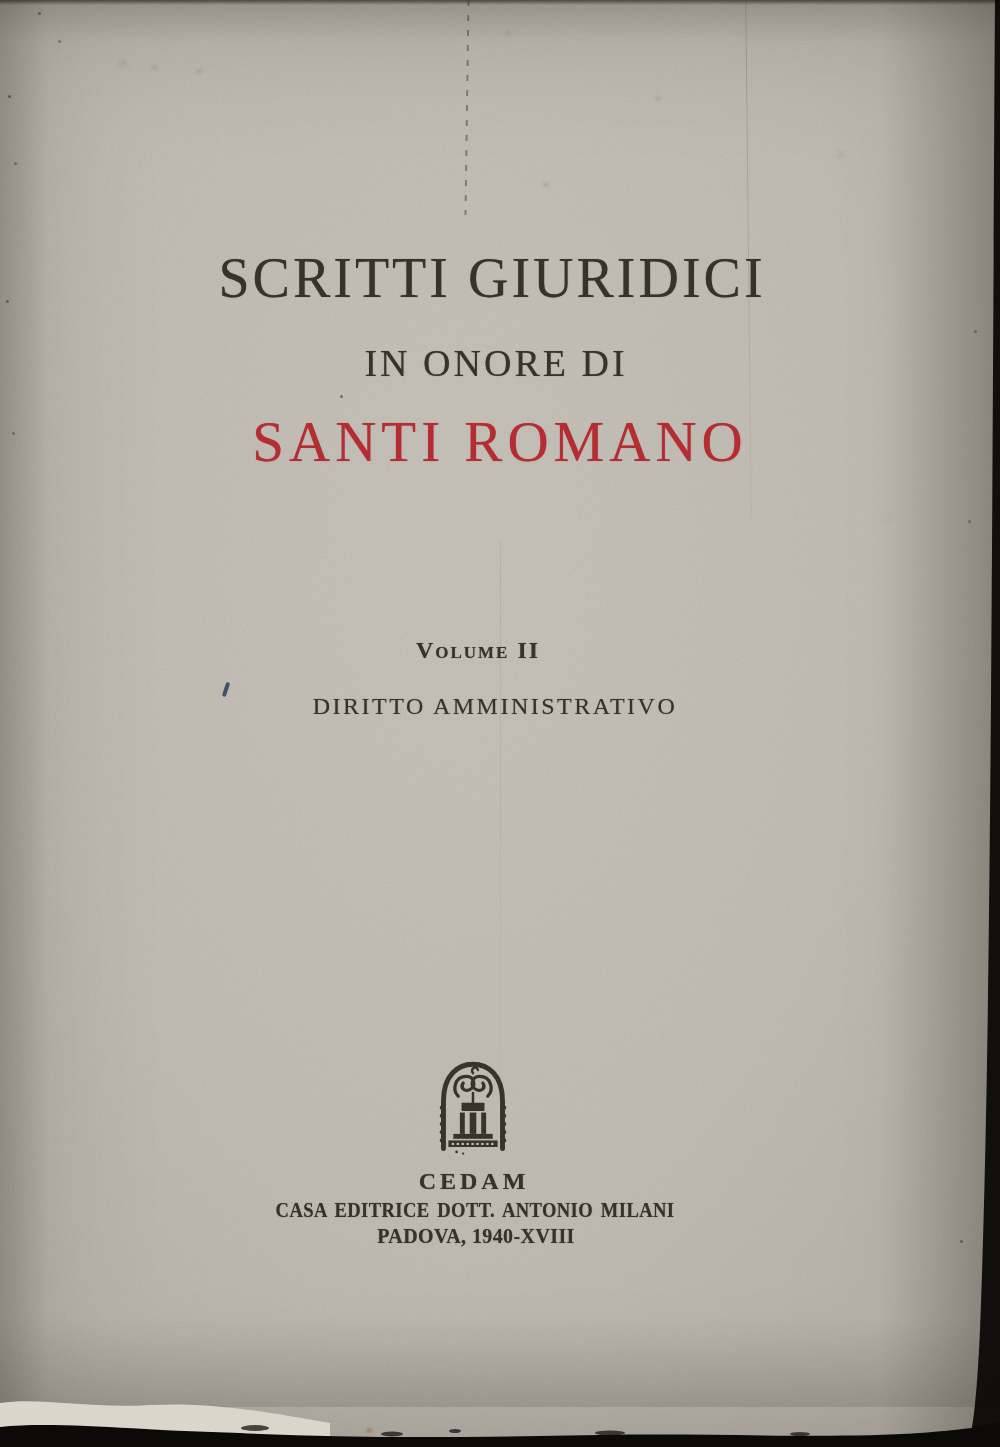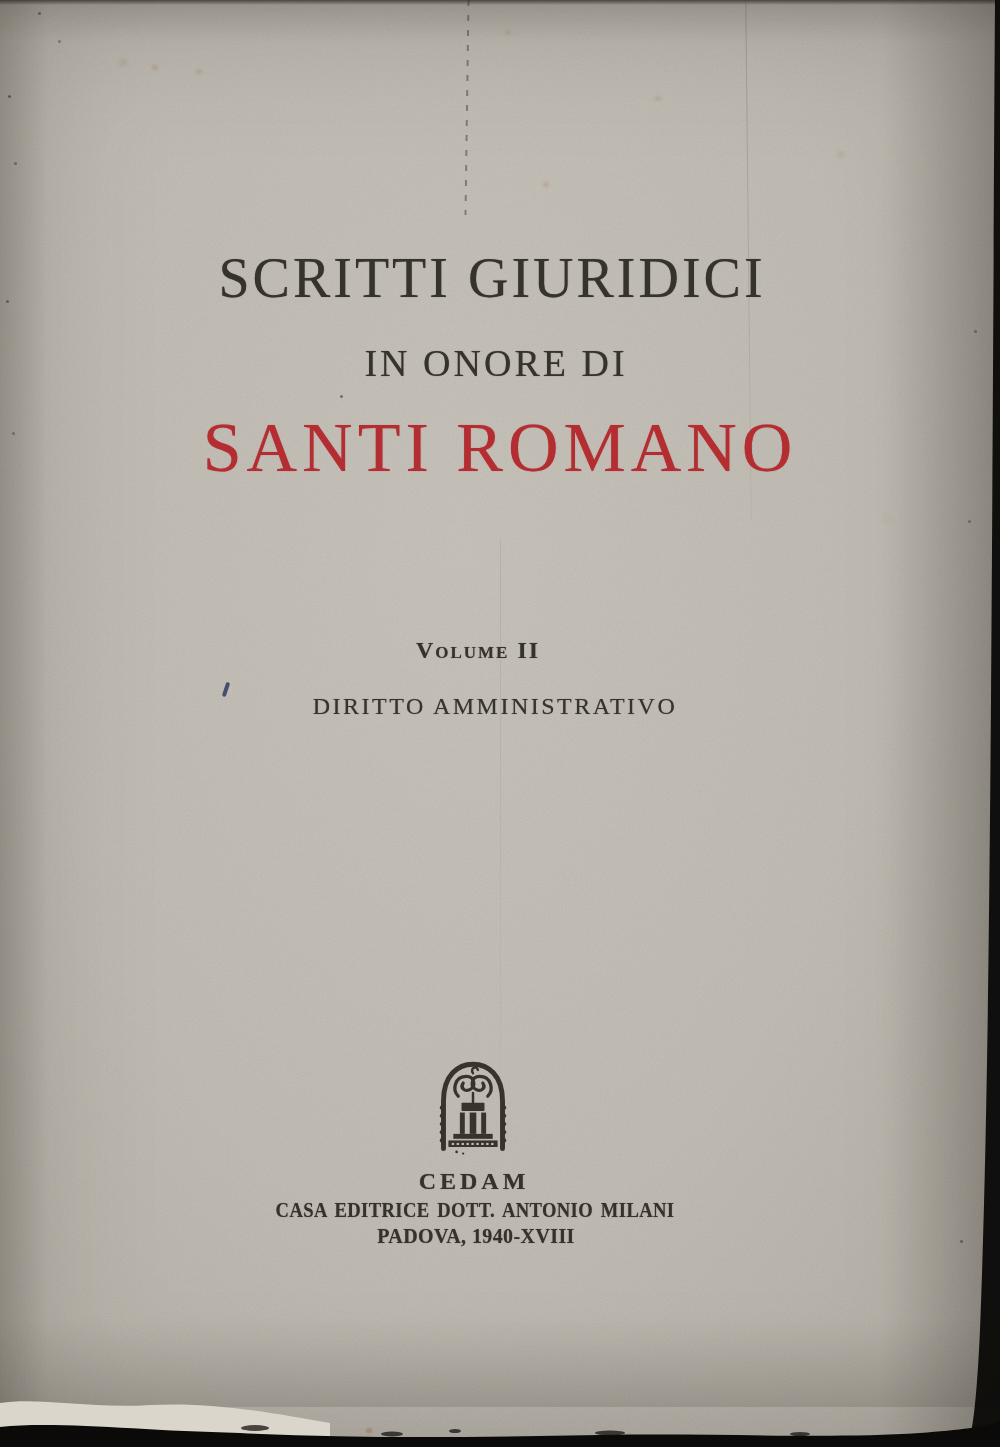--- a/index.html
+++ b/index.html
@@ -40,21 +40,21 @@
        505px 30px 3px rgba(152,102,52,.18), 884px 516px 6px rgba(140,120,90,.18),
        366px 1428px 2px rgba(152,102,52,.45), 310px 1424px 2px rgba(152,102,52,.35);}
   .pen-mark{position:absolute;left:224px;top:682px;width:4px;height:15px;border-radius:2px;
      background:#2e3c63;opacity:.85;transform:rotate(18deg);}
 
   .line{position:absolute;left:0;right:0;text-align:center;line-height:1;color:#2c2822;
      white-space:nowrap;}
   .t-ink{opacity:.93;text-shadow:0 0 1px rgba(44,40,34,.55);}
   .title1{top:250px;font-size:56px;letter-spacing:3px;transform:translateX(-8px);}
   .title2{top:344px;font-size:38px;letter-spacing:3px;transform:translateX(-4px);}
-  .honoree{top:413px;font-size:70px;letter-spacing:5px;color:#b3262b;opacity:.95;
+  .honoree{top:413px;font-size:57px;letter-spacing:5px;color:#b3262b;opacity:.95;
      text-shadow:0 0 1px rgba(179,38,43,.6);}
   .volume{top:638px;font-size:24px;font-weight:700;font-variant:small-caps;letter-spacing:2px;
      transform:translateX(-22px);}
   .subject{top:694px;font-size:24px;letter-spacing:2.5px;transform:translateX(-5px);}
   .cedam{top:1169px;font-size:24px;font-weight:700;letter-spacing:4px;transform:translateX(-26px);}
   .casa{top:1200px;font-size:20px;font-weight:700;letter-spacing:.4px;word-spacing:3px;
      transform:translateX(-25px) scaleX(.93);}
   .padova{top:1226px;font-size:20px;font-weight:700;letter-spacing:.4px;
      transform:translateX(-24px);}
 

